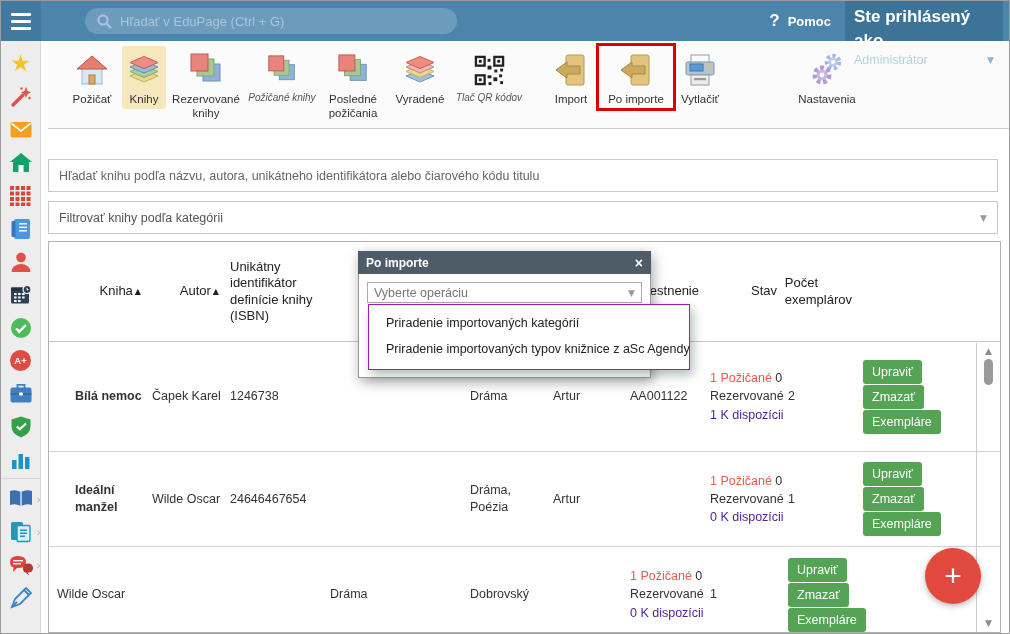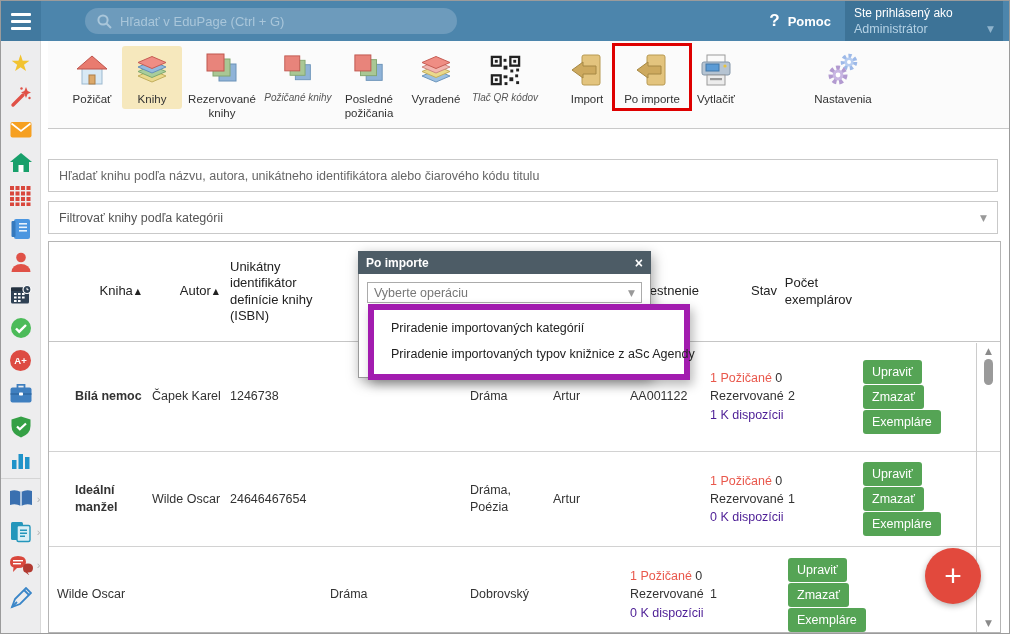--- a/index.html
+++ b/index.html
@@ -9,21 +9,21 @@
 .topbar{position:absolute;top:0;left:0;right:0;height:40px;background:#4c85ac;z-index:10;}
 .burger{position:absolute;left:0;top:0;width:40px;height:40px;background:#41799f;display:flex;flex-direction:column;justify-content:center;align-items:center;gap:4px;cursor:pointer;}
 .burger i{display:block;width:20px;height:3px;background:#fff;border-radius:1px;}
 .gsearch{position:absolute;left:84px;top:7px;width:372px;height:26px;background:#6d9bbc;border-radius:13px;display:flex;align-items:center;padding:0 12px;gap:8px;}
 .gsearch input{flex:1;background:transparent;border:none;outline:none;color:#eaf2f8;font-size:13px;}
 .gsearch input::placeholder{color:#a9c6da;}
 .help{position:absolute;right:178px;top:0;height:40px;display:flex;align-items:center;gap:8px;color:#fff;cursor:pointer;}
 .help .q{font-size:17px;font-weight:bold;}
 .help .hl{font-size:13px;font-weight:bold;}
 .userbox{position:absolute;right:6px;top:0;width:158px;height:40px;background:#3d7397;padding:4px 9px;cursor:pointer;}
-.userbox .l1{font-size:12px;font-weight:normal;color:#fff;line-height:1.4;}
+.userbox .l1{font-size:17px;font-weight:bold;color:#fff;line-height:1.4;}
 .userbox .l2{font-size:12.5px;color:#b5d2e5;display:flex;justify-content:space-between;align-items:center;}
 .userbox .chev{color:#8fb3cc;font-size:9px;font-family:"DejaVu Sans",sans-serif;}
 
 .toolbar{position:absolute;left:47px;top:40px;right:0;height:88px;background:#fbfbfb;border-bottom:1px solid #c9c9c9;display:flex;align-items:flex-start;padding:5px 0 0 14px;z-index:5;}
 .ti{position:relative;display:flex;flex-direction:column;align-items:center;padding:3px 2px;cursor:pointer;flex:0 0 auto;}
 .ti .ic{height:42px;display:flex;align-items:center;justify-content:center;}
 .ti .lb{font-size:11.5px;color:#333;text-align:center;line-height:1.25;margin-top:1px;}
 .ti.small .lb{font-size:10px;color:#555;font-style:italic;}
 .ti.sel{background:#f6e8bd;border-radius:3px;}
 .hlbox{position:absolute;left:-4px;right:-4px;top:-3px;bottom:-2px;border:3px solid #de0000;pointer-events:none;}
@@ -67,21 +67,21 @@
 
 .dialog{position:absolute;left:357px;top:250px;width:293px;z-index:50;box-shadow:2px 4px 12px rgba(0,0,0,.35);}
 .dhead{height:23px;background:#4d5c66;display:flex;align-items:center;justify-content:space-between;padding:0 8px;color:#fff;font-size:12px;font-weight:bold;}
 .dclose{cursor:pointer;font-size:14px;font-weight:bold;line-height:1;}
 .dbody{background:#fff;border:1px solid #9a9a9a;border-top:none;height:104px;position:relative;padding:8px;}
 .dselect{height:21px;border:1px solid #ababab;display:flex;align-items:center;justify-content:space-between;padding:0 6px;font-size:12.5px;color:#777;cursor:pointer;background:#fff;}
 .dselect .chev{color:#999;font-size:9px;font-family:"DejaVu Sans",sans-serif;}
 .dbtns{position:absolute;right:10px;bottom:7px;display:flex;gap:13px;z-index:1;}
 .bnext{background:#ebebeb;border:1px solid #c8c8c8;color:#a9a9a9;font-size:12.5px;padding:4px 13px;font-family:inherit;}
 .bclose{background:#fdfdfd;border:1px solid #9a9a9a;color:#333;font-weight:bold;font-size:12.5px;padding:4px 13px;cursor:pointer;font-family:inherit;}
-.dpanel{position:absolute;left:367px;top:303px;width:322px;z-index:55;background:#fff;border:6px solid #a21caf;box-shadow:3px 5px 10px rgba(0,0,0,.28);padding:5px 0 7px;}
+.dpanel{position:absolute;left:367px;top:303px;width:322px;z-index:55;background:#fff;border:1px solid #a21caf;box-shadow:3px 5px 10px rgba(0,0,0,.28);padding:5px 0 7px;}
 .dopt{font-size:12.5px;color:#222;padding:3px 8px 3px 17px;line-height:1.6;cursor:pointer;white-space:nowrap;}
 </style>
 </head>
 <body>
 
 <div class="window">
 
   <div class="topbar">
     <div class="burger">
         <i></i>
@@ -266,21 +266,21 @@
     <div class="ti" style="width:60px">
       <div class="ic">
           <svg width="34" height="32" viewBox="0 0 34 32">
             <rect x="7" y="14" width="20" height="16" fill="#d8e9f5" stroke="#9db9cf"></rect>
             <polygon points="2,15 17,2 32,15" fill="#e97b6f" stroke="#bd544c"></polygon>
             <rect x="14" y="21" width="6" height="9" fill="#dca96b" stroke="#ad7f47"></rect>
           </svg>
         </div>
       <div class="lb">Požičať</div>
     </div>
-    <div class="ti sel" style="width:60px">
+    <div class="ti sel" style="width:44px">
       <div class="ic">
           <svg width="34" height="32" viewBox="0 0 34 32">
             <path d="M17 16 L31 22 L17 28 L3 22 Z" fill="#ead98c" stroke="#c2ae5c"></path>
             <path d="M17 11.5 L31 17.5 L17 23.5 L3 17.5 Z" fill="#a9cd9b" stroke="#7fa96e"></path>
             <path d="M17 7 L31 13 L17 19 L3 13 Z" fill="#93bade" stroke="#6590ba"></path>
             <path d="M17 2.5 L31 8.5 L17 14.5 L3 8.5 Z" fill="#ef8d84" stroke="#c65c53"></path>
           </svg>
         </div>
       <div class="lb">Knihy</div>
     </div>

